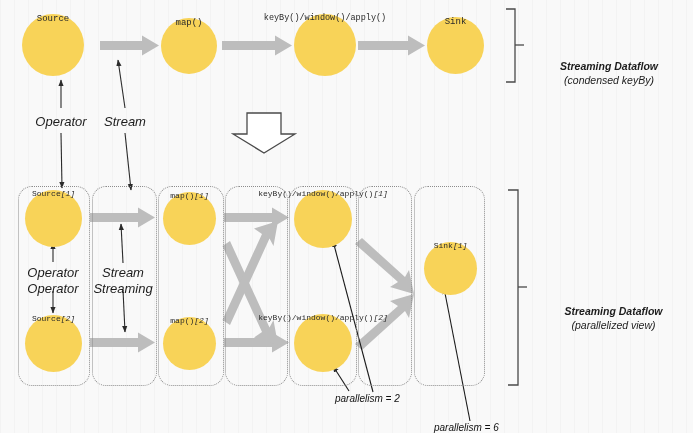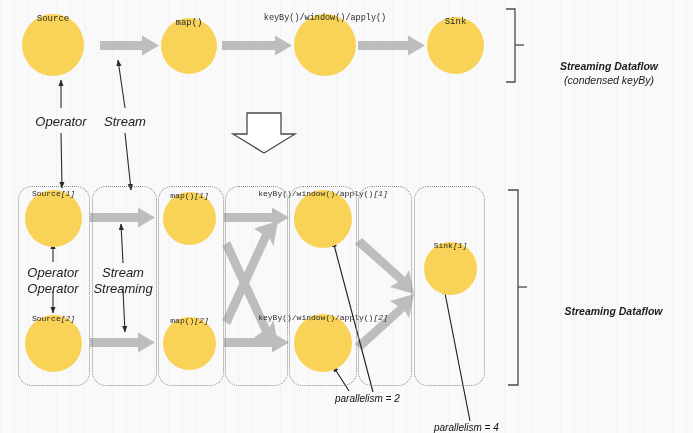--- a/index.html
+++ b/index.html
@@ -243,20 +243,21 @@
 
   <div class="annot two-line" style="left:92px; top:265px; width:62px;">
     <span>Stream</span><br>
     <span>Streaming</span>
   </div>
 
   <div class="plabel" style="left:335px; top:393px;">
     <span>parallelism = 2</span>
   </div>
   <div class="plabel" style="left:434px; top:422px;">
-    <span>parallelism = 4</span>
+    <span>parallelism = 6</span>
   </div>
 
   <div class="bracket-label" style="left:541px; top:275px; width:145px; text-align:center;">
     <span class="l1">Streaming Dataflow</span>
+    <span class="l2">(parallelized view)</span>
   </div>
 
 </div>
 
 </body></html>

